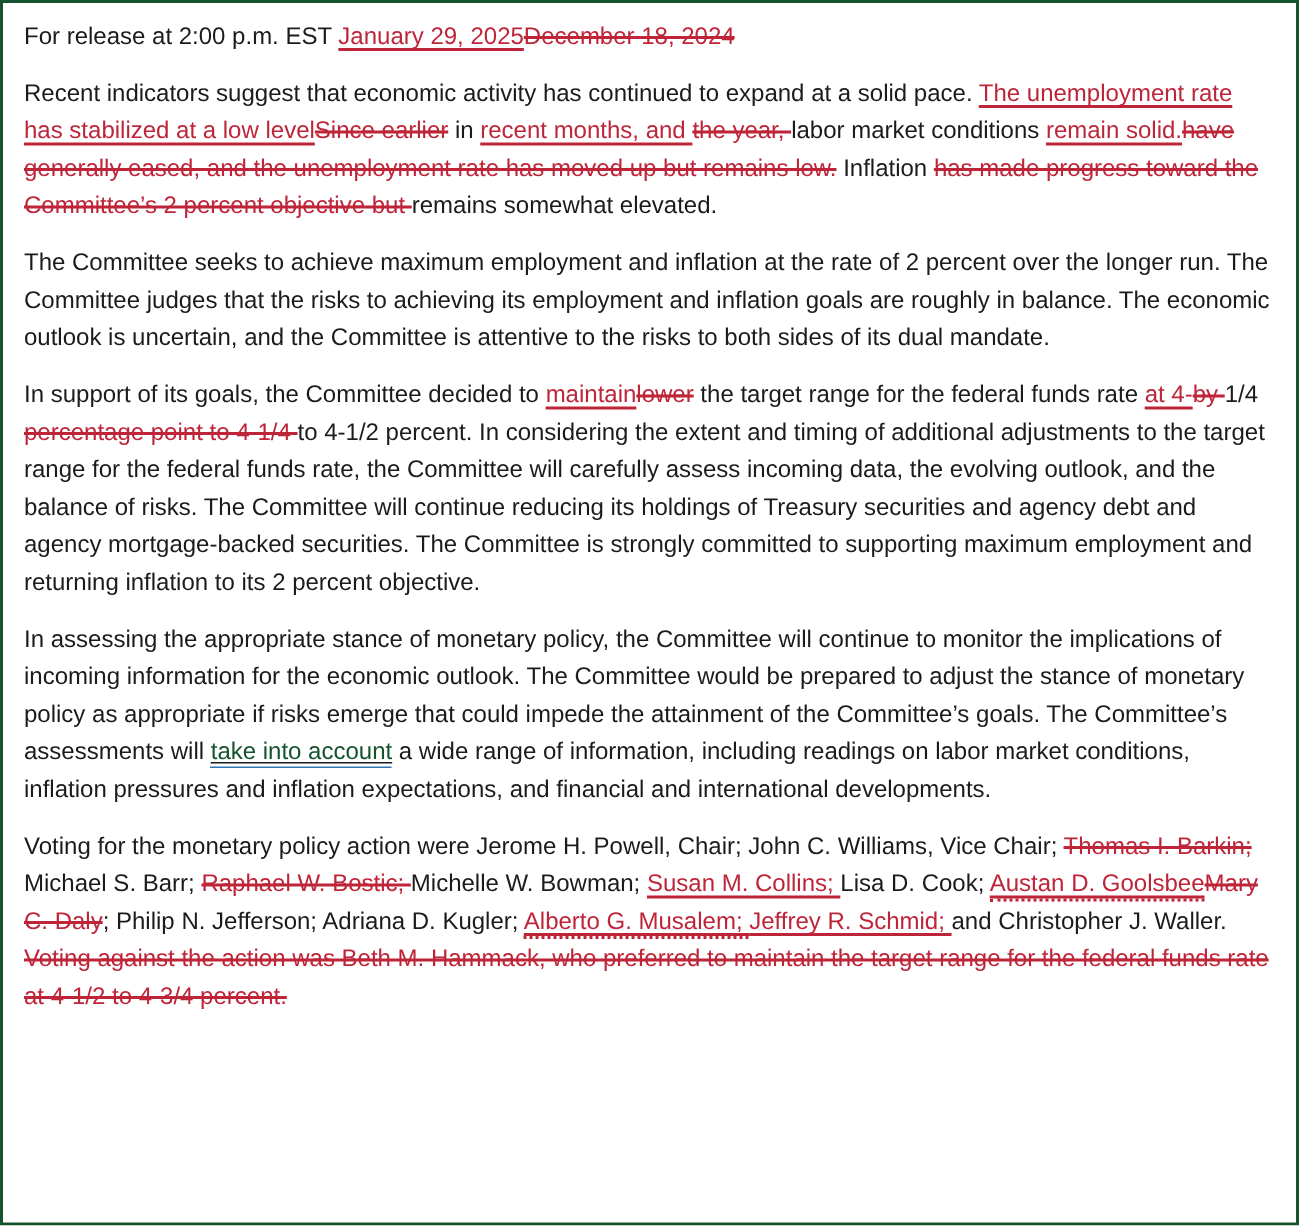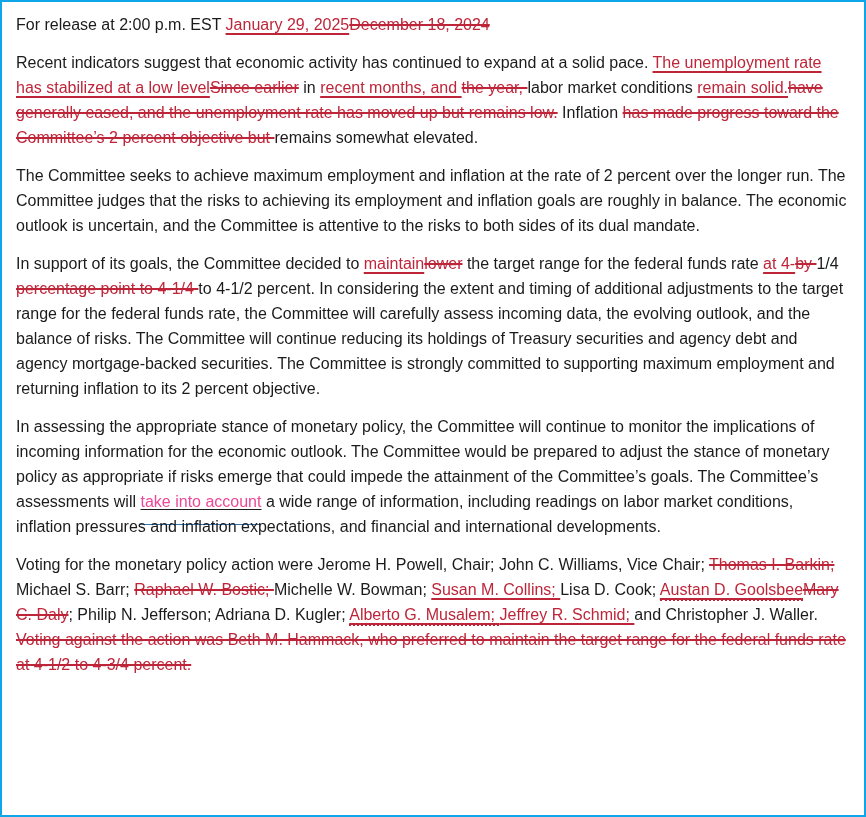--- a/index.html
+++ b/index.html
@@ -4,21 +4,21 @@
 <style>
   html, body {
     margin: 0;
     padding: 0;
     background: #ffffff;
   }
   .page {
     width: 866px;
     height: 817px;
     box-sizing: border-box;
-    border: 2px solid #0ea5e9;
+    border: 2px solid #14532d;
     background: #ffffff;
     padding: 10px 14px 6px 14px;
     overflow: hidden;
     font-family: "Liberation Sans", sans-serif;
     font-size: 16px;
     line-height: 25px;
     color: #1b1b1b;
     -webkit-font-smoothing: antialiased;
   }
   .doc-body p {
@@ -39,26 +39,26 @@
   .del {
     color: var(--revision-red, #be2539);
     text-decoration: line-through;
     text-decoration-thickness: 1.5px;
   }
   .squiggle {
     border-bottom: 2px dotted var(--revision-red, #be2539);
     padding-bottom: 1px;
   }
   .fmt {
-    color: #ec4899;
+    color: #14532d;
     text-decoration: underline;
     text-decoration-color: #1b1b1b;
     text-underline-offset: 2px;
     border-bottom: 1.5px solid var(--format-blue, #2e75b6);
-    padding-bottom: 14px;
+    padding-bottom: 1px;
   }
 </style>
 </head>
 <body>
 
 <div class="page">
   <div class="doc-body" id="doc-body">
       <p><span class="t">For release at 2:00 p.m. EST </span><span class="ins">January 29, 2025</span><span class="del">December 18, 2024</span></p>
       <p><span class="t">Recent indicators suggest that economic activity has continued to expand at a solid pace. </span><span class="ins">The unemployment rate has stabilized at a low level</span><span class="del">Since earlier</span><span class="t"> in </span><span class="ins">recent months, and </span><span class="del">the year, </span><span class="t">labor market conditions </span><span class="ins">remain solid.</span><span class="del">have generally eased, and the unemployment rate has moved up but remains low.</span><span class="t"> Inflation </span><span class="del">has made progress toward the Committee’s 2 percent objective but </span><span class="t">remains somewhat elevated.</span></p>
       <p><span class="t">The Committee seeks to achieve maximum employment and inflation at the rate of 2 percent over the longer run. The Committee judges that the risks to achieving its employment and inflation goals are roughly in balance. The economic outlook is uncertain, and the Committee is attentive to the risks to both sides of its dual mandate.</span></p>

